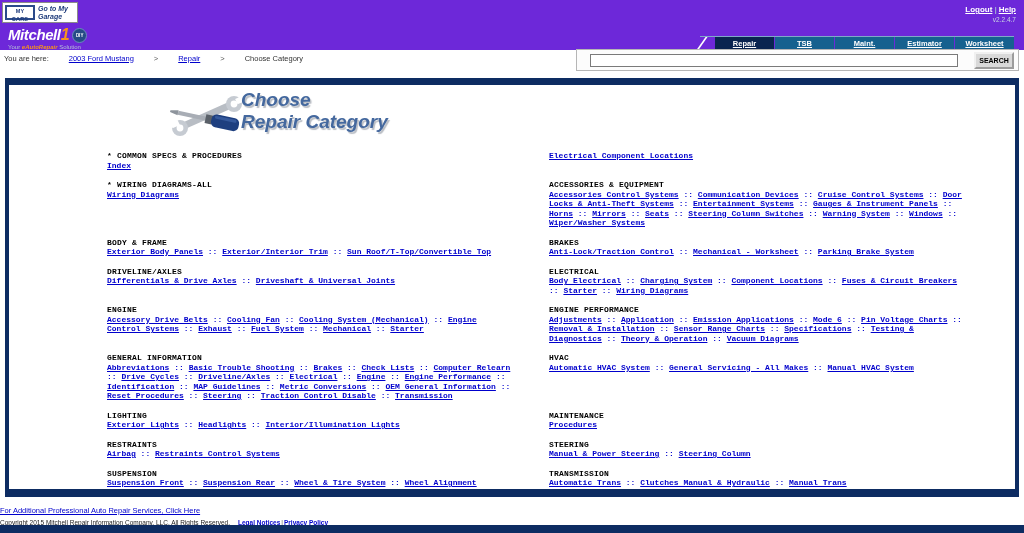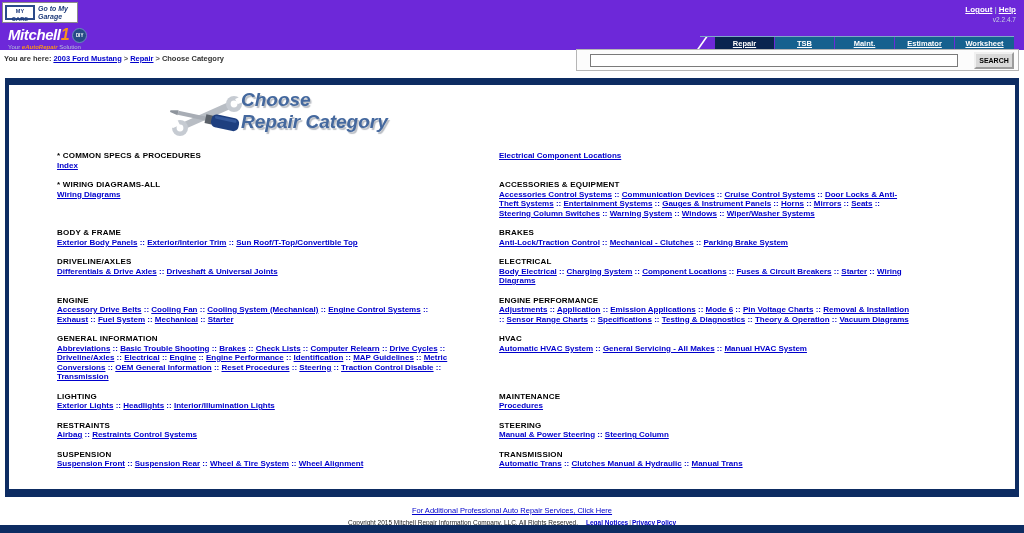--- a/index.html
+++ b/index.html
@@ -47,22 +47,22 @@
   .tab {
     width:59px; height:13px; margin-left:1px; background:#16618f; color:#fff;
     font-size:7.5px; font-weight:bold; text-align:center; line-height:13px;
     text-decoration:underline; cursor:pointer;
   }
   .tab.active { background:#0a2450; }
 
   
   .breadcrumb {
     position:absolute; top:50px; left:0; width:1024px; height:16px; background:#fff;
-    font-size:7.5px; font-weight:bold; color:#333; display:flex; align-items:center;
-    padding-left:4px; gap:2px;
+    font-size:7.5px; font-weight:normal; color:#333; display:flex; align-items:center;
+    padding-left:4px; gap:20px;
   }
   .breadcrumb a { color:#0000cc; text-decoration:underline; }
   .breadcrumb .bsep { color:#555; }
 
   
   .searchbox {
     position:absolute; top:49px; left:576px; width:443px; height:22px;
     background:#fcfcfc; border:1px solid #b6b6b6;
   }
   .searchbox input {
@@ -85,28 +85,28 @@
   .title-area { position:relative; height:66px; }
   .tools-icon { position:absolute; left:158px; top:6px; }
   .page-title {
     position:absolute; left:232px; top:4px;
     font-size:19px; font-weight:bold; font-style:italic; color:#44689e;
     text-shadow:1.5px 1.5px 1px #b9bdc4; line-height:22px;
   }
 
   .cat-grid {
     display:grid; grid-template-columns:404px 414px; column-gap:38px; row-gap:10px;
-    padding-left:48px; font-size:8px; line-height:9.5px;
+    padding-left:98px; font-size:8px; line-height:9.5px;font-family:Liberation Mono, monospace;
   }
   .cat-header { font-weight:bold; color:#000; letter-spacing:0.2px; }
   .cat-link { color:#0000cc; font-weight:bold; text-decoration:underline; }
   .sep { color:#0000cc; font-weight:bold; }
 
   
-  .footer { position:absolute; top:497px; left:0; width:1024px; height:28px; text-align:center; padding-top:2px; }
+  .footer { position:absolute; top:497px; left:0; width:1024px; height:28px; padding-top:2px; }
   .services-link { font-size:7.5px; color:#0000cc; text-decoration:underline; display:inline-block; }
   .copy-line { font-size:6.5px; color:#222; margin-top:2px; }
   .copy-line .legal-group { margin-left:8px; }
   .copy-line a { color:#0000cc; font-weight:bold; text-decoration:underline; }
   .copy-line .fpipe { color:#555; margin:0 1px; }
   .bottombar { position:absolute; bottom:0; left:0; width:1024px; height:8px; background:#0d2c62; }
 </style>
 </head>
 <body>
 
@@ -201,21 +201,21 @@
       <div class="cat-cell">
         <div class="cat-header">ACCESSORIES &amp; EQUIPMENT</div>
         <div class="cat-links"><a class="cat-link">Accessories Control Systems</a><span class="sep"> :: </span><a class="cat-link">Communication Devices</a><span class="sep"> :: </span><a class="cat-link">Cruise Control Systems</a><span class="sep"> :: </span><a class="cat-link">Door Locks &amp; Anti-Theft Systems</a><span class="sep"> :: </span><a class="cat-link">Entertainment Systems</a><span class="sep"> :: </span><a class="cat-link">Gauges &amp; Instrument Panels</a><span class="sep"> :: </span><a class="cat-link">Horns</a><span class="sep"> :: </span><a class="cat-link">Mirrors</a><span class="sep"> :: </span><a class="cat-link">Seats</a><span class="sep"> :: </span><a class="cat-link">Steering Column Switches</a><span class="sep"> :: </span><a class="cat-link">Warning System</a><span class="sep"> :: </span><a class="cat-link">Windows</a><span class="sep"> :: </span><a class="cat-link">Wiper/Washer Systems</a></div>
       </div>
       <div class="cat-cell">
         <div class="cat-header">BODY &amp; FRAME</div>
         <div class="cat-links"><a class="cat-link">Exterior Body Panels</a><span class="sep"> :: </span><a class="cat-link">Exterior/Interior Trim</a><span class="sep"> :: </span><a class="cat-link">Sun Roof/T-Top/Convertible Top</a></div>
       </div>
       <div class="cat-cell">
         <div class="cat-header">BRAKES</div>
-        <div class="cat-links"><a class="cat-link">Anti-Lock/Traction Control</a><span class="sep"> :: </span><a class="cat-link">Mechanical - Clutches</a><span class="sep"> :: </span><a class="cat-link">Parking Brake System</a></div>
+        <div class="cat-links"><a class="cat-link">Anti-Lock/Traction Control</a><span class="sep"> :: </span><a class="cat-link">Mechanical - Worksheet</a><span class="sep"> :: </span><a class="cat-link">Parking Brake System</a></div>
       </div>
       <div class="cat-cell">
         <div class="cat-header">DRIVELINE/AXLES</div>
         <div class="cat-links"><a class="cat-link">Differentials &amp; Drive Axles</a><span class="sep"> :: </span><a class="cat-link">Driveshaft &amp; Universal Joints</a></div>
       </div>
       <div class="cat-cell">
         <div class="cat-header">ELECTRICAL</div>
         <div class="cat-links"><a class="cat-link">Body Electrical</a><span class="sep"> :: </span><a class="cat-link">Charging System</a><span class="sep"> :: </span><a class="cat-link">Component Locations</a><span class="sep"> :: </span><a class="cat-link">Fuses &amp; Circuit Breakers</a><span class="sep"> :: </span><a class="cat-link">Starter</a><span class="sep"> :: </span><a class="cat-link">Wiring Diagrams</a></div>
       </div>
       <div class="cat-cell">

